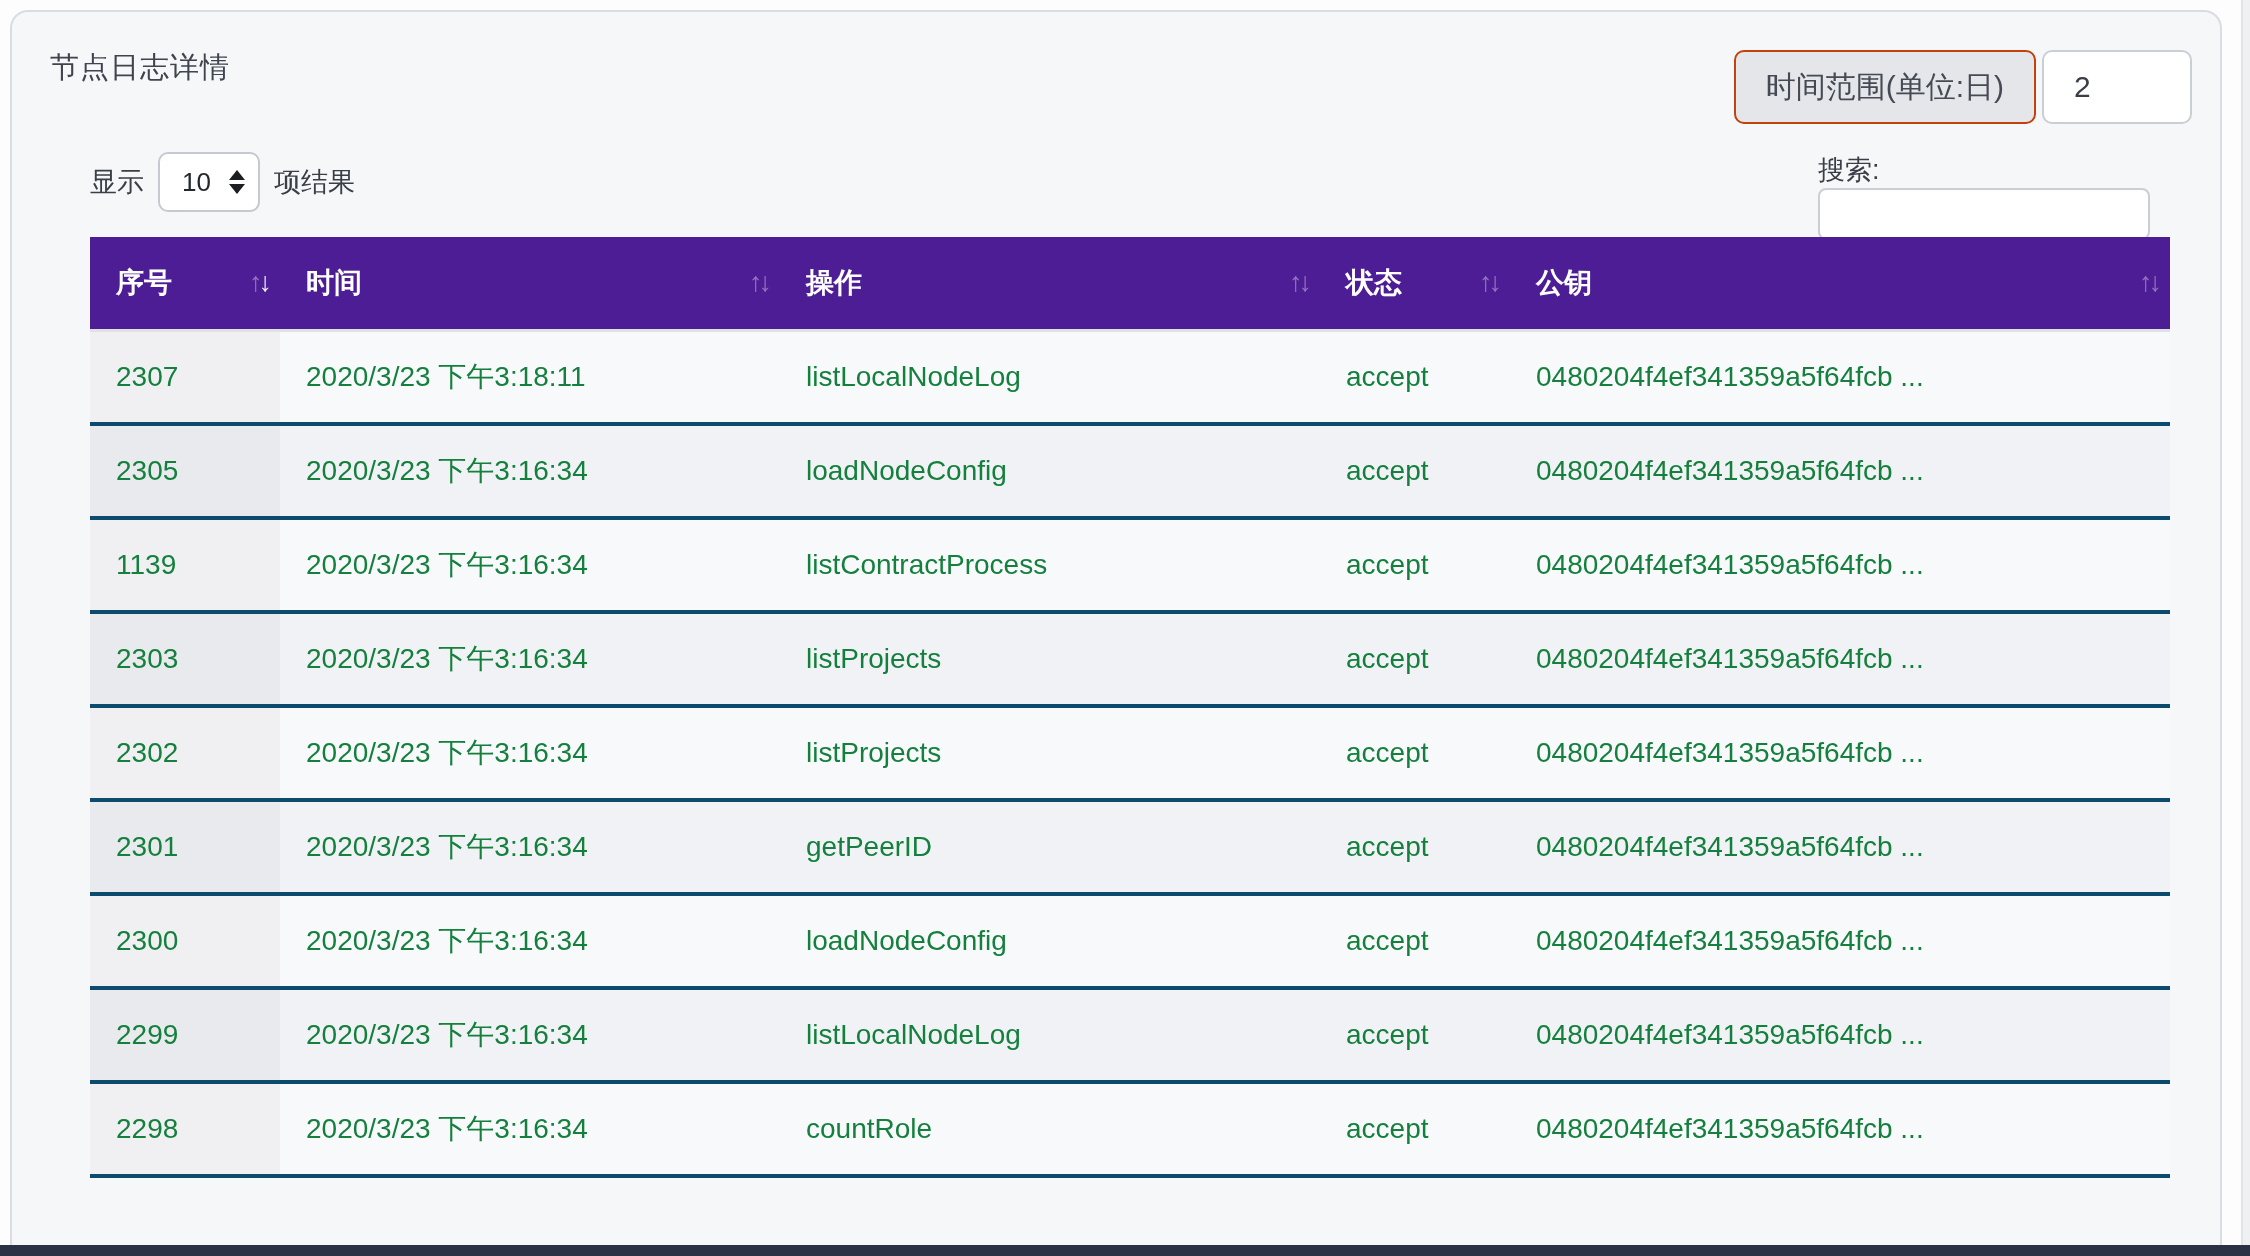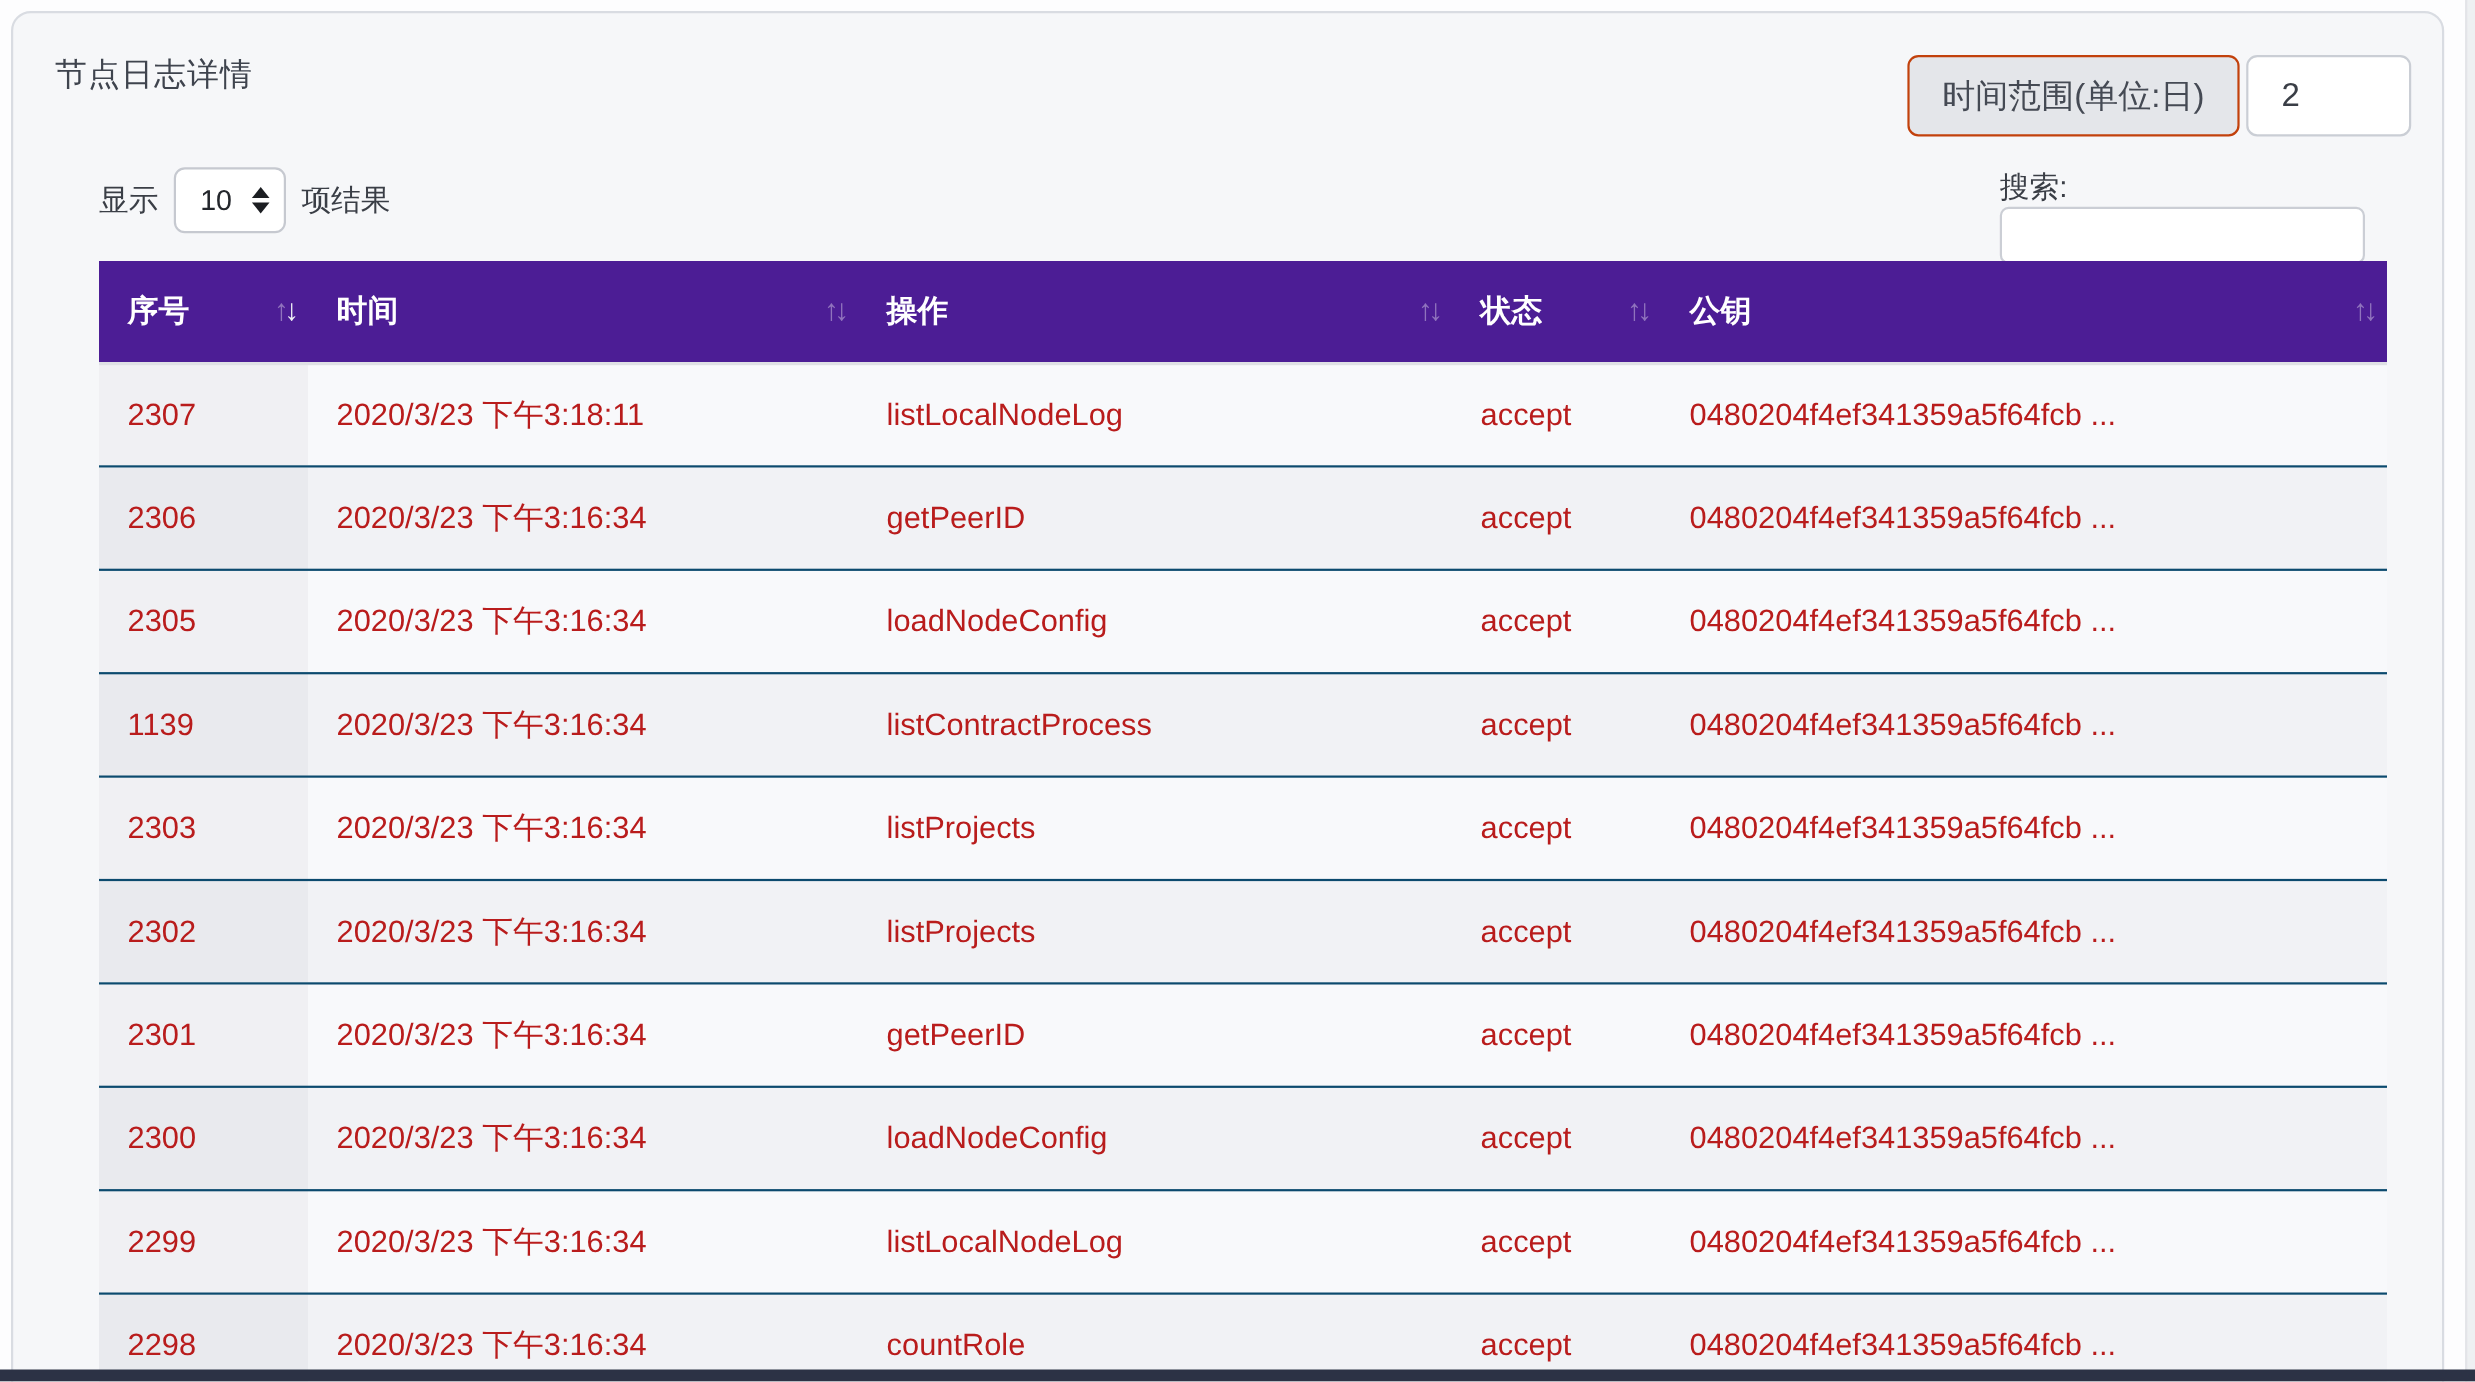--- a/index.html
+++ b/index.html
@@ -69,22 +69,22 @@
     padding:0 0 0 26px;position:relative;vertical-align:middle;
     border-bottom:3px solid #dfe1e5;box-sizing:border-box;cursor:pointer;
   }
   .sort-icons{
     position:absolute;right:12px;top:50%;transform:translateY(-52%);
     font-size:27px;font-weight:normal;letter-spacing:-4px;white-space:nowrap;
   }
   .arr{color:rgba(255,255,255,0.38);}
   .arr.active{color:#edeff4;}
   .log-table tbody td{
-    height:94px;font-size:28px;color:#b91c1c;
-    padding:0 0 0 26px;border-bottom:2px solid #0c4a6e;
+    height:94px;font-size:28px;color:#15803d;
+    padding:0 0 0 26px;border-bottom:4px solid #0c4a6e;
     vertical-align:middle;box-sizing:border-box;
     overflow:hidden;white-space:nowrap;text-overflow:ellipsis;
   }
   .log-table tbody tr:nth-child(odd) td{background:#f8f9fb;}
   .log-table tbody tr:nth-child(odd) td.sorted{background:#f0f0f3;}
   .log-table tbody tr:nth-child(even) td{background:#f1f2f5;}
   .log-table tbody tr:nth-child(even) td.sorted{background:#e9eaee;}
   
   .scroll-strip{
     position:absolute;right:0;top:0;width:9px;height:1256px;
@@ -143,27 +143,20 @@
     </thead>
     <tbody>
         <tr>
           <td class="col-seq sorted">2307</td>
           <td class="col-time">2020/3/23 下午3:18:11</td>
           <td class="col-op">listLocalNodeLog</td>
           <td class="col-status">accept</td>
           <td class="col-pubkey">0480204f4ef341359a5f64fcb ...</td>
         </tr>
         <tr>
-          <td class="col-seq sorted">2306</td>
-          <td class="col-time">2020/3/23 下午3:16:34</td>
-          <td class="col-op">getPeerID</td>
-          <td class="col-status">accept</td>
-          <td class="col-pubkey">0480204f4ef341359a5f64fcb ...</td>
-        </tr>
-        <tr>
           <td class="col-seq sorted">2305</td>
           <td class="col-time">2020/3/23 下午3:16:34</td>
           <td class="col-op">loadNodeConfig</td>
           <td class="col-status">accept</td>
           <td class="col-pubkey">0480204f4ef341359a5f64fcb ...</td>
         </tr>
         <tr>
           <td class="col-seq sorted">1139</td>
           <td class="col-time">2020/3/23 下午3:16:34</td>
           <td class="col-op">listContractProcess</td>

